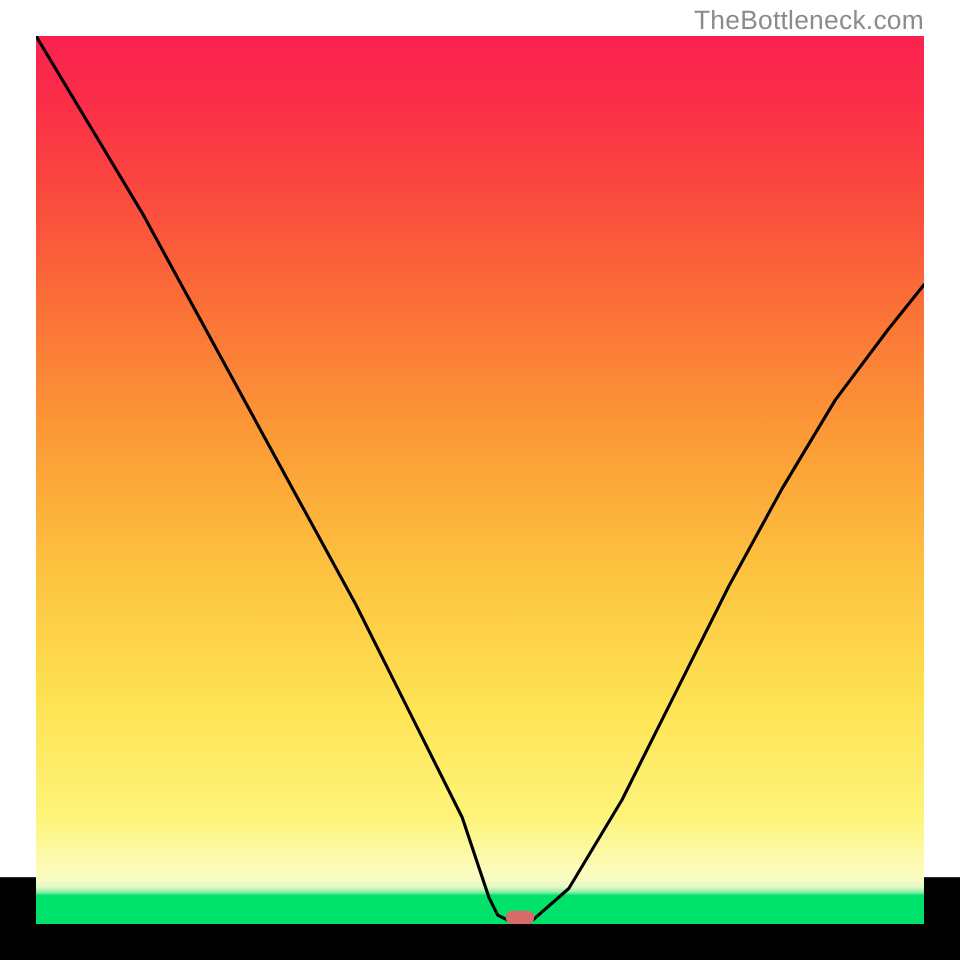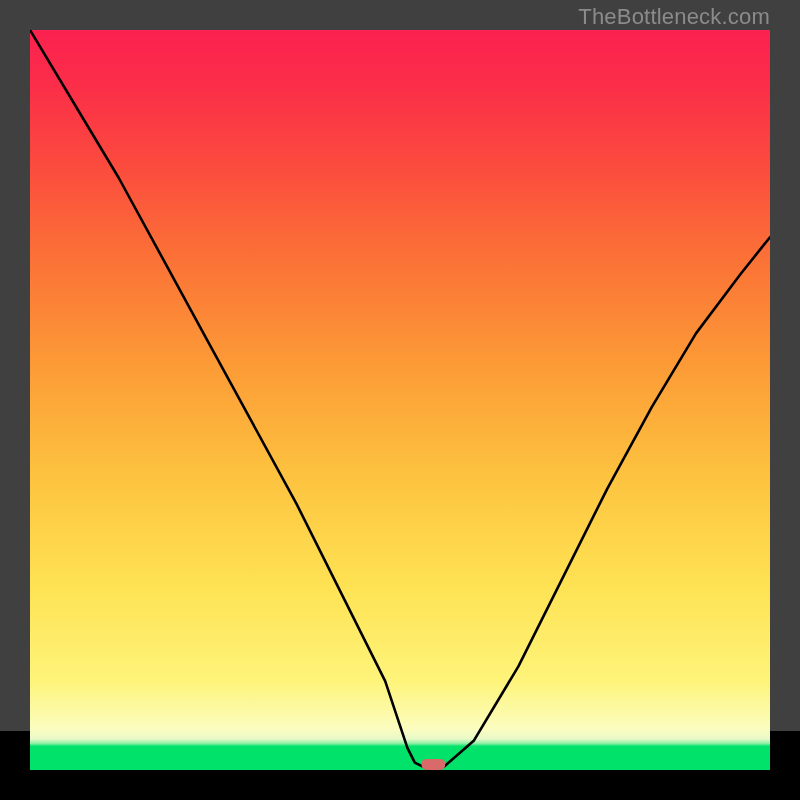--- a/index.html
+++ b/index.html
@@ -8,21 +8,21 @@
     width: 800px;
     height: 800px;
     background: #000;
     overflow: hidden;
     font-family: Arial, Helvetica, sans-serif;
   }
   .frame {
     position: relative;
     width: 800px;
     height: 731px;
-    background: #404040;
+    background: #ffffff;
   }
   .plot-area {
     position: absolute;
     left: 30px;
     top: 30px;
     width: 740px;
     height: 740px;
     overflow: hidden;
   }
   .gradient-bg {

